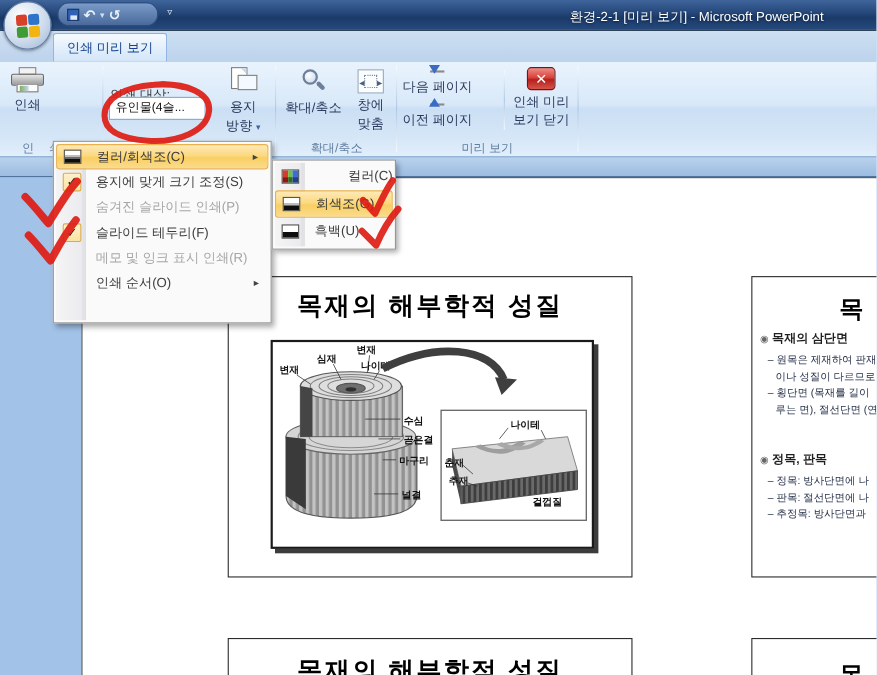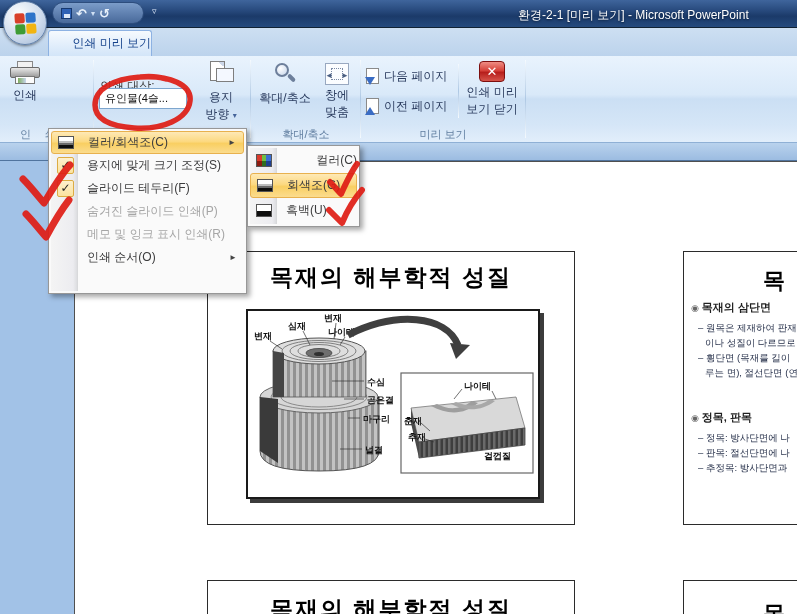--- a/index.html
+++ b/index.html
@@ -28,21 +28,21 @@
   .qat-glyph { color:#e8f1fb; font-size:13px; line-height:1; font-weight:bold; }
   .qat-caret { color:#cfe0f4; font-size:8px; }
   .qat-more { position:absolute; left:152px; top:6px; color:#dfeafa; font-size:9px; z-index:25; }
 
   
   .tabrow { position:absolute; left:0; top:28px; width:797px; height:28px;
     background:linear-gradient(#cddff2,#bcd3ec); z-index:15; }
   .tab-active { position:absolute; left:48px; top:2px; width:104px; height:26px;
     background:linear-gradient(#f6fafe,#e0edfb 60%, #d3e5f8);
     border:1px solid #8db2e3; border-bottom:none; border-radius:3px 3px 0 0;
-    color:#15428b; font-size:12px; text-align:right; line-height:25px; }
+    color:#15428b; font-size:12px; text-align:center; line-height:25px; }
 
   
   .ribbon { position:absolute; left:0; top:56px; width:797px; height:87px;
     background:linear-gradient(#e9f3fd 0%, #d9e9f9 45%, #cbdff4 50%, #d5e6f7 80%, #e2eefb 100%);
     border-bottom:1px solid #8fb0d5; z-index:10; }
   .rdiv { position:absolute; top:4px; height:78px; width:1px;
     background:linear-gradient(#f5fafe,#aec8e4,#f5fafe); }
   .big-btn { position:absolute; top:2px; width:42px; height:64px; text-align:center;
     color:#2a3b5e; font-size:12px; }
   .big-btn .lbl { display:block; margin-top:2px; }
@@ -73,21 +73,21 @@
   .mag .lens{ position:absolute; left:3px; top:1px; width:14px; height:14px; border:2.5px solid #6d7f9b; border-radius:50%;
      background:radial-gradient(circle at 35% 35%, #fefeff, #c6d6ea); }
   .mag .handle{ position:absolute; left:15px; top:14px; width:9px; height:4px; background:#6d7f9b; border-radius:2px; transform:rotate(45deg); }
   
   .fit-icon{ position:relative; width:24px; height:22px; margin:5px auto 0; background:#fbfdff; border:1px solid #98a8c0; }
   .fit-icon .inner{ position:absolute; left:5px; top:4px; width:12px; height:12px; border:1px dotted #7a8aa5; }
   .fit-icon .ar{ position:absolute; top:8px; font-size:8px; color:#4a5f82; line-height:1; }
   .fit-icon .al{ left:-1px; } .fit-icon .arr{ right:-1px; }
   
   .page-btn{ position:absolute; left:366px; height:24px; display:flex; align-items:center; gap:5px;
-    color:#2a3b5e; font-size:12px; white-space:nowrap; }
+    color:#2a3b5e; font-size:12px; white-space:nowrap;flex-direction:column; }
   .mini-page{ position:relative; width:13px; height:16px; background:#fff; border:1px solid #8a8a8a; }
   .mini-page .tri{ position:absolute; left:-2px; bottom:-2px; width:0; height:0; }
   .tri-down{ border-left:5px solid transparent; border-right:5px solid transparent; border-top:8px solid #3a6cc4; }
   .tri-up{ border-left:5px solid transparent; border-right:5px solid transparent; border-bottom:8px solid #3a6cc4; }
   .close-btn{ position:absolute; left:462px; top:2px; width:60px; height:64px; text-align:center; color:#2a3b5e; font-size:12px; }
   .close-icon{ width:26px; height:21px; margin:3px auto 2px; border-radius:4px;
     background:linear-gradient(#ef8d84,#d6423a 45%,#b71f1c 55%,#d6544a);
     border:1px solid #7d0f0f; color:#fff; font-weight:bold; font-size:13px; line-height:19px; }
   .combo-label{ position:absolute; left:100px; top:22px; font-size:12px; color:#3c3c3d; }
   .combo{ position:absolute; left:99px; top:32px; width:88px; height:21px; background:#fff;
@@ -361,26 +361,26 @@
     <div class="gutter"></div>
     <div class="mi mi-hl">
       <span class="micon gs-icon"></span>
       <span>컬러/회색조(C)</span>
       <span class="marrow">►</span>
     </div>
     <div class="mi">
       <span class="micon chk-icon">✓</span>
       <span>용지에 맞게 크기 조정(S)</span>
     </div>
+    <div class="mi mi-dis">
+      <span>숨겨진 슬라이드 인쇄(P)</span>
+    </div>
     <div class="mi">
       <span class="micon chk-icon">✓</span>
       <span>슬라이드 테두리(F)</span>
-    </div>
-    <div class="mi mi-dis">
-      <span>숨겨진 슬라이드 인쇄(P)</span>
     </div>
     <div class="mi mi-dis">
       <span>메모 및 잉크 표시 인쇄(R)</span>
     </div>
     <div class="mi" style="height:22px;">
       <span>인쇄 순서(O)</span>
       <span class="marrow">►</span>
     </div>
   </div>
 

